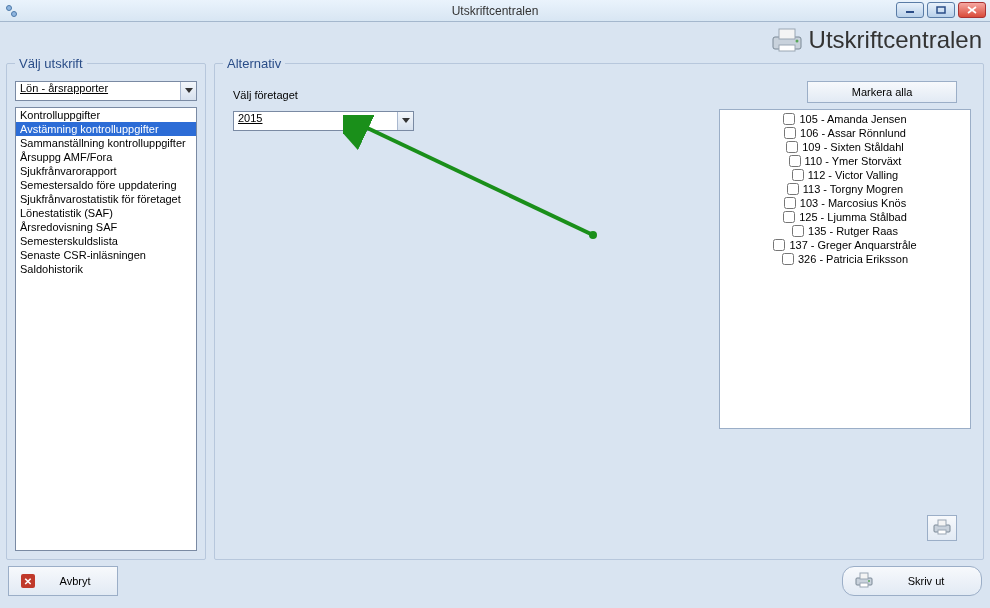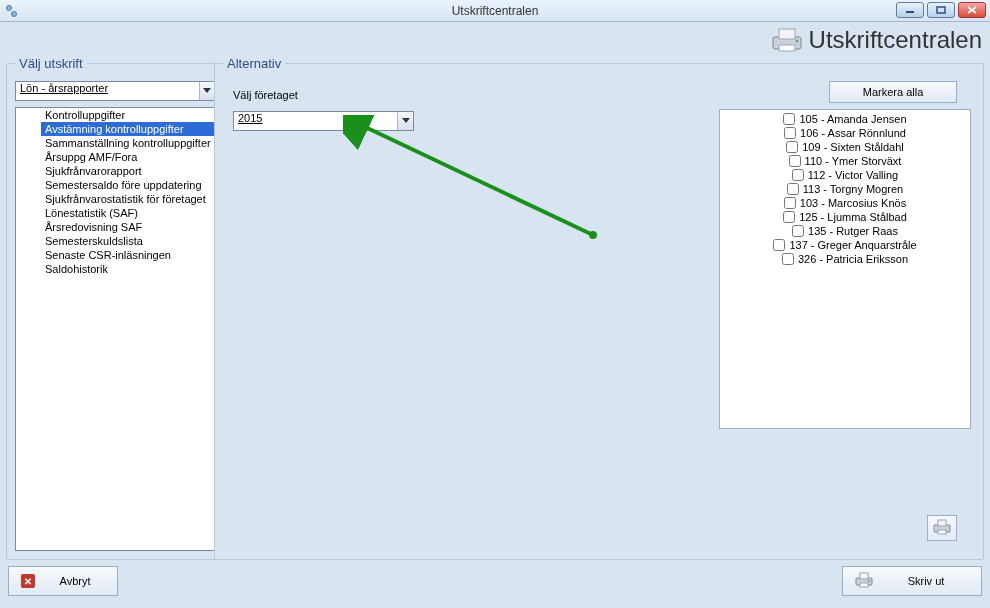--- a/index.html
+++ b/index.html
@@ -111,21 +111,20 @@
     background: linear-gradient(to bottom,#f4f7fb,#d7e1ee);
     display:flex; align-items:center; justify-content:center;
   }
 
   .listbox {
     flex: 1;
     margin-top: 6px;
     background: #fff;
     border: 1px solid #7a8aa3;
     overflow: auto;
-    padding-left: 25px;
   }
   .listbox .item {
     padding: 1px 4px;
     white-space: nowrap;
     cursor: default;
   }
   .listbox .item.selected {
     background: #2c6cd6;
     color: #fff;
   }
@@ -148,21 +147,21 @@
   }
   .income-combo {
     position: absolute;
     left: 10px; top: 30px;
     width: 181px;
   }
 
   .mark-all-btn {
     position: absolute;
     right: 18px; top: 0px;
-    width: 128px; height: 22px;
+    width: 150px; height: 22px;
     background: linear-gradient(to bottom,#f7f9fc,#e2eaf4);
     border: 1px solid #9baec7;
     display:flex; align-items:center; justify-content:center;
     cursor: default;
   }
 
   .people-box {
     position: absolute;
     right: 4px; top: 28px;
     width: 252px; height: 320px;
@@ -212,21 +211,21 @@
   .btn {
     height: 30px;
     min-width: 110px;
     padding: 0 12px;
     border: 1px solid #9baec7;
     background: linear-gradient(to bottom,#f7f9fc,#e2eaf4);
     display: flex; align-items: center; gap: 10px;
     cursor: default;
   }
   .btn .lbl { flex:1; text-align:center; }
-  .btn.skrivut { min-width: 140px; }
+  .btn.skrivut { min-width: 140px; border-radius: 12px; }
   .xicon {
     width:14px;height:14px;background:#c0392b;color:#fff;
     display:flex;align-items:center;justify-content:center;
     font-weight:bold;font-size:10px;border-radius:2px;
   }
 
   
   .people-box::-webkit-scrollbar { width: 16px; }
   .people-box::-webkit-scrollbar-track { background:#e8eef6; }
   .people-box::-webkit-scrollbar-thumb { background:#c5d2e3; border:1px solid #a9bacd; }

